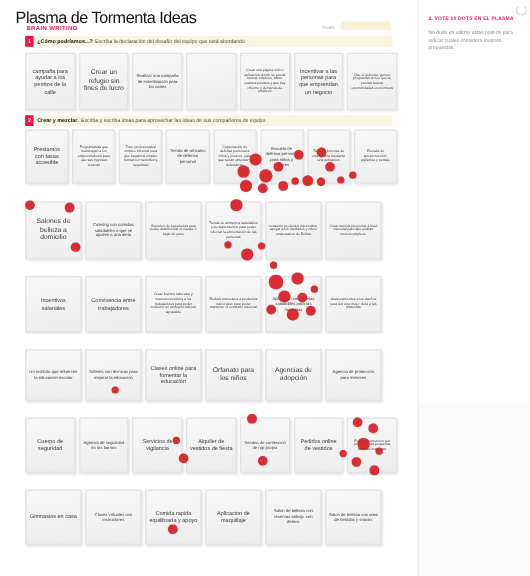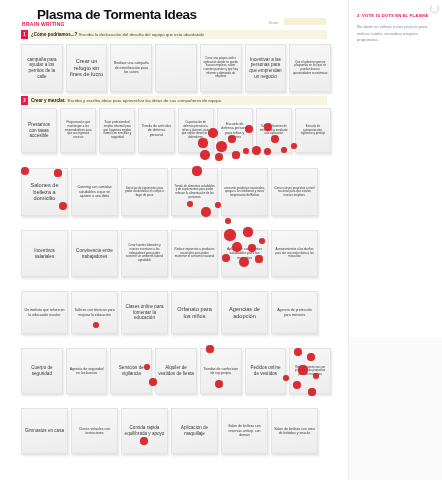--- a/index.html
+++ b/index.html
@@ -12,22 +12,22 @@
 
   
   #board {
     position:absolute; left:0; top:0; width:348px; height:480px;
     background:#ffffff;
   }
 
   
   #header { position:absolute; left:0; top:0; width:348px; height:44px; }
   .title {
-    position:absolute; left:37px; top:7px;
-    font-size:13.5px; font-weight:bold; color:#111; letter-spacing:-0.4px;
+    position:absolute; left:13px; top:7px;
+    font-size:13.5px; font-weight:normal; color:#111; letter-spacing:-0.4px;
   }
   .subtitle {
     position:absolute; left:22px; top:21px;
     font-size:5px; font-weight:bold; color:#f0134d; letter-spacing:0.3px;
   }
   .team-label {
     position:absolute; left:268px; top:20px;
     font-size:4px; color:#9a9a9a; letter-spacing:0.2px;
   }
   .team-field {

